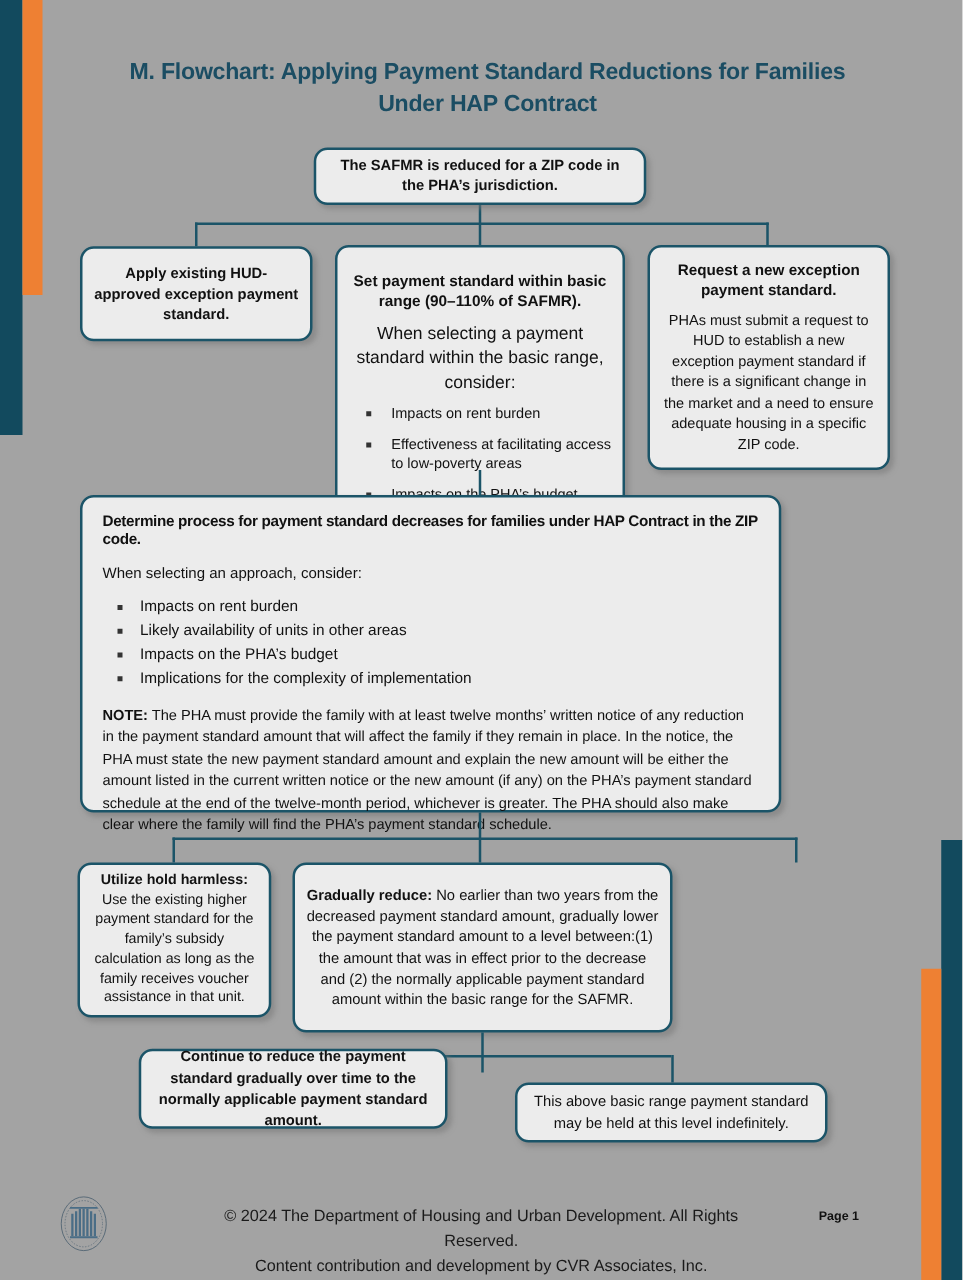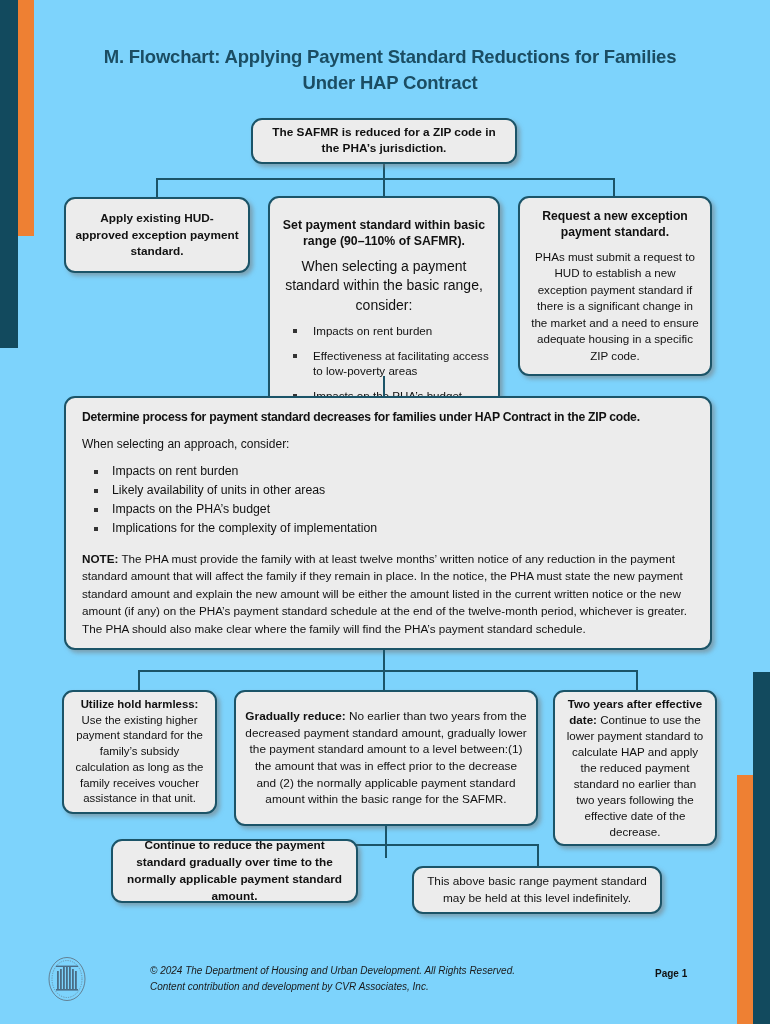--- a/index.html
+++ b/index.html
@@ -8,21 +8,21 @@
     background: #ffffff;
   }
   body {
     font-family: "Liberation Sans", sans-serif;
     -webkit-font-smoothing: antialiased;
   }
   .page {
     position: relative;
     width: 770px;
     height: 1024px;
-    background: #7dd3fc;
+    background: #a3a3a3;
     overflow: hidden;
   }
 
   
   .bar { position: absolute; }
   .bar-left-teal   { left: 0;    top: 0;    width: 18px; height: 348px; background: #124A5E; }
   .bar-left-orange { left: 18px; top: 0;    width: 16px; height: 236px; background: #EE8033; }
   .bar-right-teal  { right: 0;   top: 672px; width: 17px; height: 352px; background: #124A5E; }
   .bar-right-orange{ right: 17px; top: 775px; width: 16px; height: 249px; background: #EE8033; }
 
@@ -89,21 +89,21 @@
     background: #333333;
   }
   ul.bullets.tight li { margin-bottom: 1px; padding-left: 30px; }
   ul.bullets.tight li:before { left: 12px; top: 7px; }
 
   
   #box-safmr     { left: 251px; top: 118px; width: 266px; height: 46px; font-size: 11.8px; line-height: 1.35; }
   #box-apply     { left: 64px;  top: 197px; width: 186px; height: 76px; font-size: 11.8px; line-height: 1.42; }
   #box-setps     { left: 268px; top: 196px; width: 232px; height: 228px; font-size: 11.8px; }
   #box-request   { left: 518px; top: 196px; width: 194px; height: 180px; font-size: 11.6px; }
-  #box-determine { left: 64px;  top: 396px; width: 648px; height: 254px; font-size: 12px; }
+  #box-determine { left: 64px;  top: 396px; width: 561px; height: 254px; font-size: 12px; }
   #box-hold      { left: 62px;  top: 690px; width: 155px; height: 124px; font-size: 11.4px; line-height: 1.38; }
   #box-gradual   { left: 234px; top: 690px; width: 304px; height: 136px; font-size: 11.8px; line-height: 1.4; }
   #box-twoyears  { left: 553px; top: 690px; width: 164px; height: 156px; font-size: 11.6px; line-height: 1.39; }
   #box-continue  { left: 111px; top: 839px; width: 247px; height: 64px; font-size: 11.8px; line-height: 1.45; font-weight: bold; }
   #box-above     { left: 412px; top: 866px; width: 250px; height: 48px; font-size: 11.8px; line-height: 1.45; }
 
   #box-setps .hd   { font-size: 12.3px; line-height: 1.35; margin-bottom: 7px; }
   #box-setps .bd   { font-size: 14px; line-height: 1.38; margin-bottom: 8px; }
   #box-setps ul.bullets { font-size: 11.6px; line-height: 1.34; }
 
@@ -125,25 +125,24 @@
     left: 47px;
     top: 956px;
     width: 40px;
     height: 46px;
   }
   .footer-text {
     position: absolute;
     left: 150px;
     top: 963px;
     width: 470px;
-    text-align: left;
-    font-size: 10px;
+    text-align: center;
+    font-size: 13px;
     line-height: 1.55;
     color: #1a1a1a;
-    font-style: italic;
   }
   .page-num {
     position: absolute;
     left: 655px;
     top: 968px;
     font-size: 10px;
     font-weight: bold;
     color: #111111;
   }
 </style>
@@ -211,23 +210,20 @@
 
   <div class="box" id="box-hold">
     <p class="hd">Utilize hold harmless:</p>
     <p class="bd">Use the existing higher payment standard for the family’s subsidy calculation as long as the family receives voucher assistance in that unit.</p>
   </div>
 
   <div class="box" id="box-gradual">
     <p class="bd"><span class="lead">Gradually reduce:</span><span> No earlier than two years from the decreased payment standard amount, gradually lower the payment standard amount to a level between:(1) the amount that was in effect prior to the decrease and (2) the normally applicable payment standard amount within the basic range for the SAFMR.</span></p>
   </div>
 
-  <div class="box" id="box-twoyears">
-    <p class="bd"><span class="lead">Two years after effective date:</span><span> Continue to use the lower payment standard to calculate HAP and apply the reduced payment standard no earlier than two years following the effective date of the decrease.</span></p>
-  </div>
 
   <div class="ln ln-v" style="left:385px; top:826px; height:32px;"></div>
   <div class="ln ln-h" style="left:234px; top:844px; width:303px;"></div>
   <div class="ln ln-v" style="left:234px; top:844px; height:14px;"></div>
   <div class="ln ln-v" style="left:537px; top:844px; height:22px;"></div>
 
   <div class="box" id="box-continue">
     <p class="bd">Continue to reduce the payment standard gradually over time to the normally applicable payment standard amount.</p>
   </div>
 

